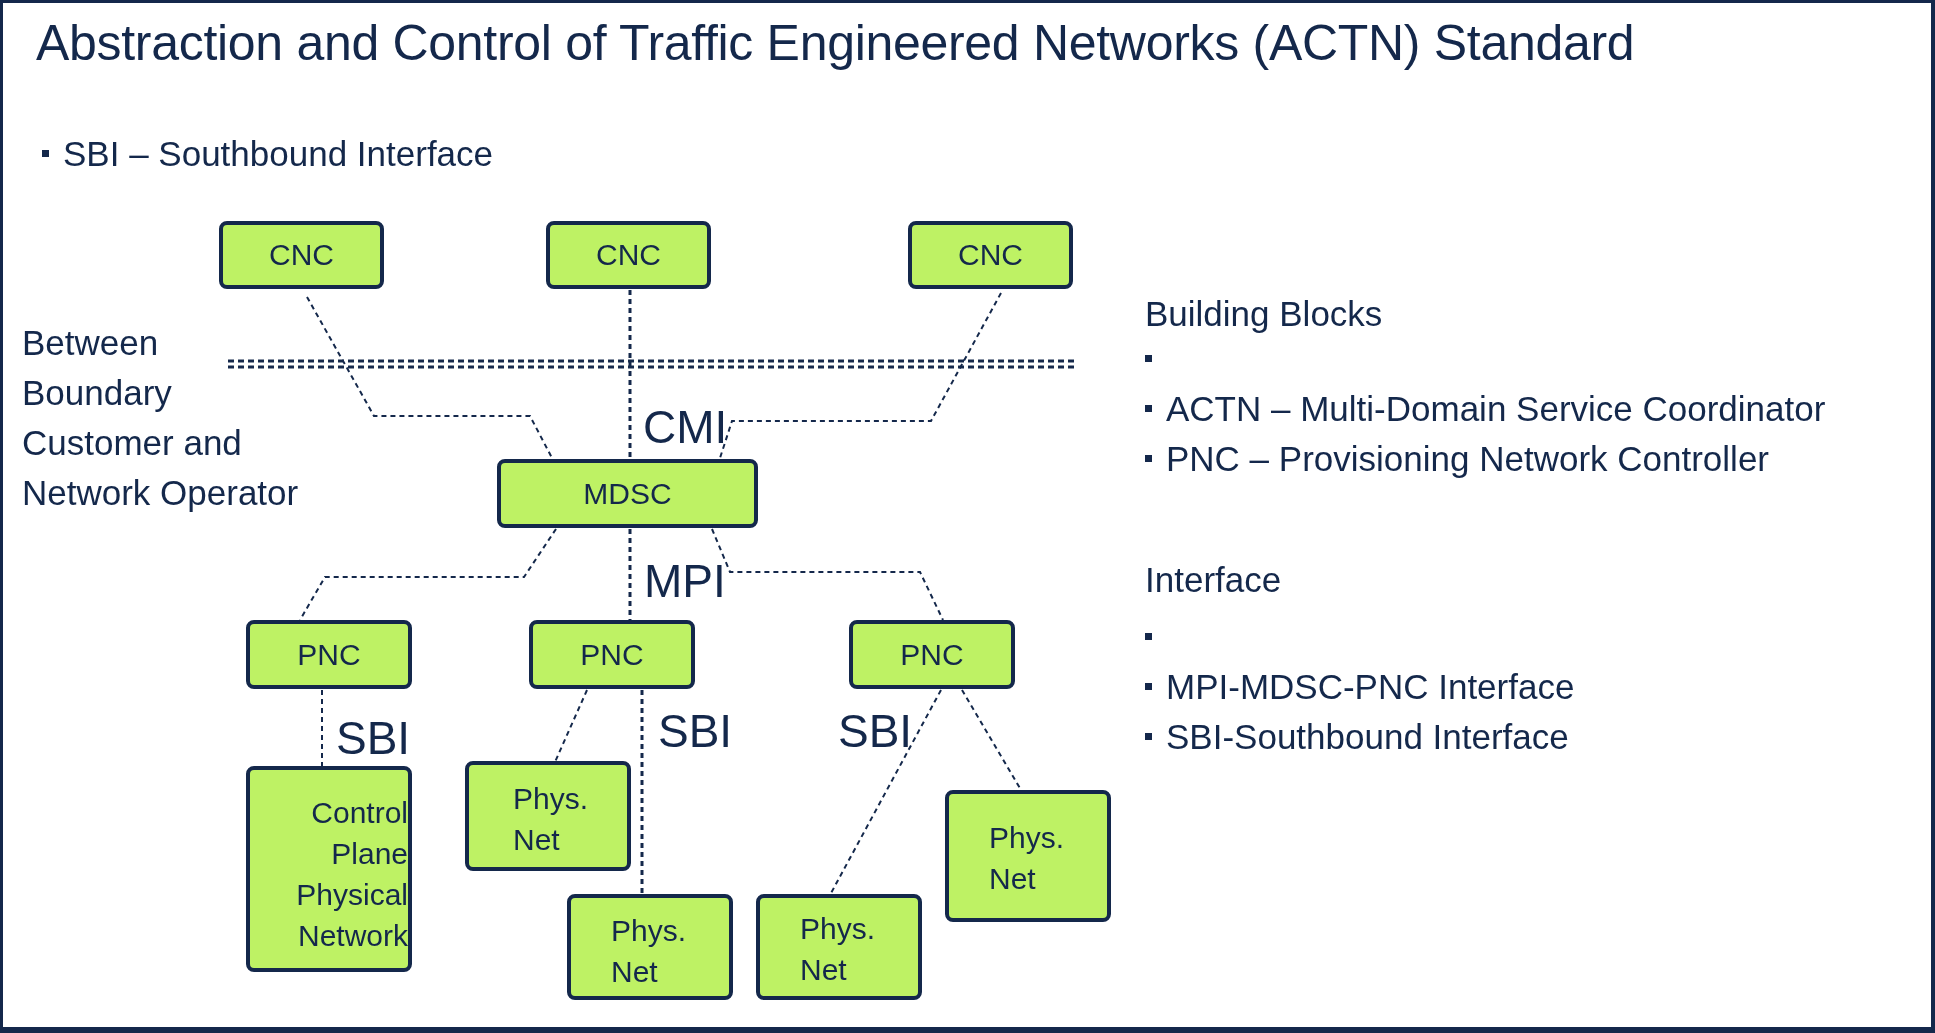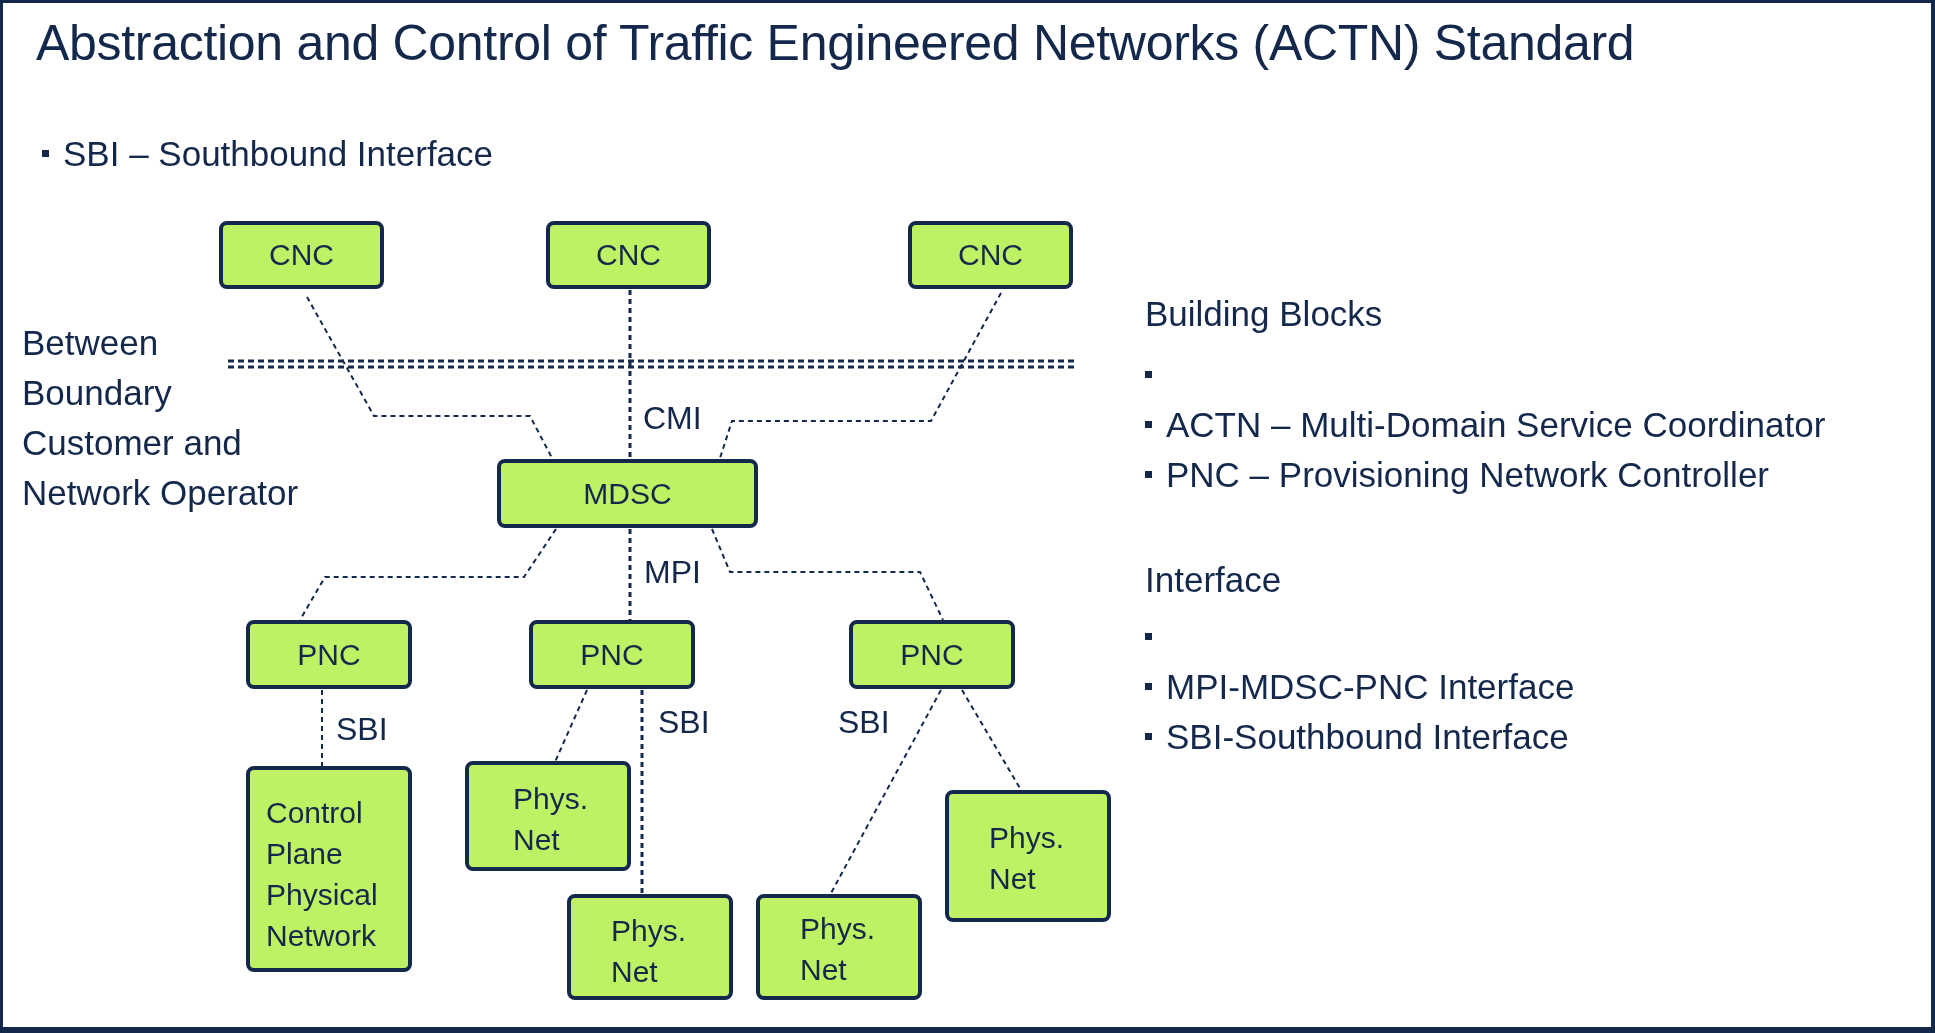--- a/index.html
+++ b/index.html
@@ -10,23 +10,23 @@
   .title { position: absolute; left: 36px; top: 14px; font-size: 50px; font-weight: normal;
            letter-spacing: -0.3px; white-space: nowrap; }
   .subnote { position: absolute; left: 42px; top: 134px; font-size: 35px; white-space: nowrap; }
   .bullet { display: inline-block; width: 7px; height: 7px; background: #14284B; vertical-align: middle;
             margin-right: 14px; position: relative; top: -3px; }
   .boundary { position: absolute; left: 22px; top: 318px; font-size: 35px; line-height: 50px; }
   .box { position: absolute; box-sizing: border-box; border: 4px solid #14284B; border-radius: 8px;
          background: #bef264; display: flex; align-items: center; justify-content: center;
          font-size: 30px; }
   .box.multi { display: block; font-size: 30px; line-height: 41px; }
-  .lbl { position: absolute; font-size: 32px; white-space: nowrap; }
+  .lbl { position: absolute; font-size: 46px; white-space: nowrap; }
   .side { position: absolute; left: 1145px; font-size: 35px; white-space: nowrap; }
-  .side .hd { margin-bottom: 16px; }
+  .side .hd { margin-bottom: 0; }
   .side .it { line-height: 50px; }
   svg.lines { position: absolute; left: 0; top: 0; }
 </style>
 </head>
 <body>
 
 <div class="frame"></div>
 
 <div class="title">Abstraction and Control of Traffic Engineered Networks (ACTN) Standard</div>
 
@@ -86,21 +86,21 @@
 <div class="box" style="left:246px; top:620px; width:166px; height:69px;">
   <span>PNC</span>
 </div>
 <div class="box" style="left:529px; top:620px; width:166px; height:69px;">
   <span>PNC</span>
 </div>
 <div class="box" style="left:849px; top:620px; width:166px; height:69px;">
   <span>PNC</span>
 </div>
 
-<div class="box multi" style="left:246px; top:766px; width:166px; height:206px; padding:22px 0 0 16px;">
+<div class="box multi" style="left:246px; top:766px; width:166px; height:206px; padding:22px 0 0 16px;text-align:right;">
   <div>Control</div>
   <div>Plane</div>
   <div>Physical</div>
   <div>Network</div>
 </div>
 
 <div class="box multi" style="left:465px; top:761px; width:166px; height:110px; padding:13px 0 0 44px;">
   <div>Phys.</div>
   <div>Net</div>
 </div>

